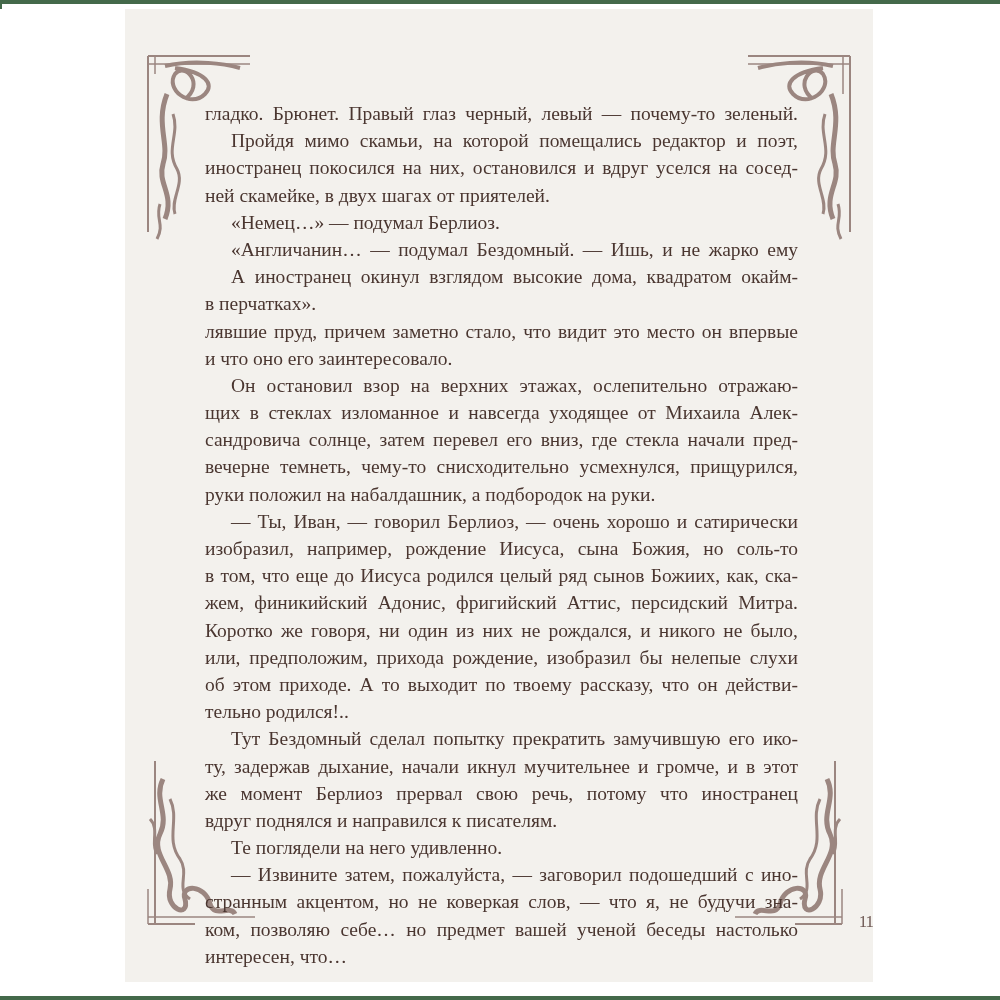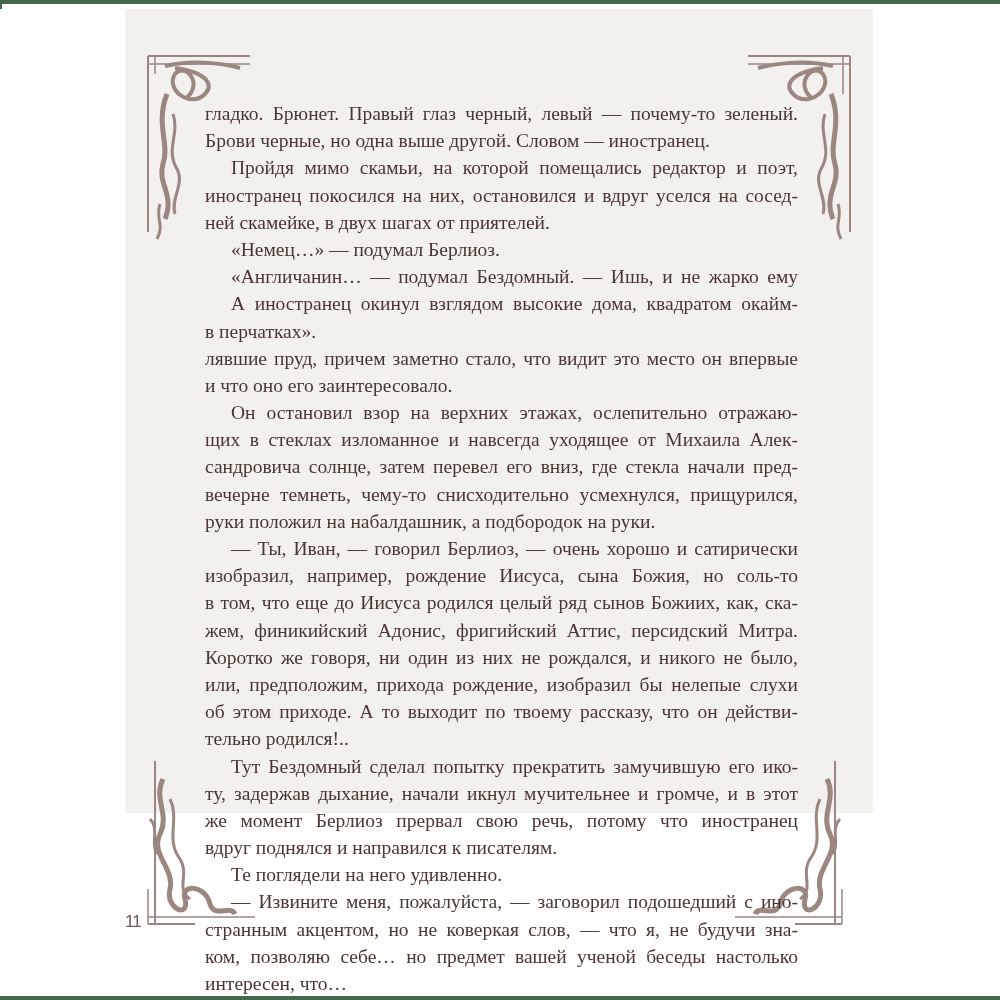--- a/index.html
+++ b/index.html
@@ -5,38 +5,38 @@
   html, body { margin: 0; padding: 0; }
   body {
     width: 1000px; height: 1000px; position: relative; overflow: hidden;
     background: #ffffff;
     font-family: "DejaVu Serif", "Liberation Serif", serif;
   }
   .frame-top { position: absolute; left: 0; top: 0; width: 1000px; height: 4px; background: #44694a; }
   .frame-top-notch { position: absolute; left: 0; top: 0; width: 2px; height: 9px; background: #44694a; }
   .frame-bottom { position: absolute; left: 0; bottom: 0; width: 1000px; height: 4px; background: #44694a; }
   .page {
-    position: absolute; left: 125px; top: 9px; width: 748px; height: 804px;
+    position: absolute; left: 125px; top: 9px; width: 748px; height: 973px;
     background: #f3f1ed;
   }
   .ornament { position: absolute; }
   .ornament svg { display: block; }
   .text-block {
     position: absolute; left: 80px; top: 91px; width: 593px;
     color: #4a3630;
     font-family: "Liberation Serif", "DejaVu Serif", serif;
     font-size: 19.5px;
     line-height: 27.2px;
   }
   .line { white-space: nowrap; display: block; text-align: justify; text-align-last: justify; height: 27.2px; overflow: visible; }
   .line.last { text-align-last: left; }
   .line.indent { padding-left: 26px; }
   .page-number {
-    position: absolute; left: 0; width: 748px; top: 903px; text-align: left;
-    color: #6f5a55; font-family: Liberation Sans, sans-serif; font-size: 17px;
+    position: absolute; left: 0; width: 748px; top: 903px; text-align: right;
+    color: #6f5a55; font-family: Liberation Serif, serif; font-size: 17px;
     letter-spacing: -1px;
   }
 </style>
 </head>
 <body>
 
 <div class="frame-top"></div>
 <div class="frame-top-notch"></div>
 
 <div class="page">
@@ -86,21 +86,20 @@
       <line x1="117" y1="165" x2="70" y2="165" stroke-width="2"></line>
       <line x1="117" y1="158" x2="10" y2="158" stroke-width="1.5"></line>
       <path d="M102 20 C112 40 95 55 105 75 C115 95 90 110 95 130 C100 150 75 160 80 140 C85 125 60 125 55 145 C50 160 35 145 30 155" stroke-width="5"></path>
       <path d="M95 40 C85 60 100 80 85 100 C75 115 90 130 75 140" stroke-width="3"></path>
       <path d="M115 60 C105 70 115 85 108 95" stroke-width="3"></path>
     </svg>
   </div>
 
   <div class="text-block">
     <span class="line">гладко. Брюнет. Правый глаз черный, левый — почему-то зеленый.</span>
-    <span class="line last">Брови черные, но одна выше другой. Словом — иностранец.</span>
     <span class="line indent">Пройдя мимо скамьи, на которой помещались редактор и поэт,</span>
     <span class="line">иностранец покосился на них, остановился и вдруг уселся на сосед-</span>
     <span class="line last">ней скамейке, в двух шагах от приятелей.</span>
     <span class="line indent last">«Немец…» — подумал Берлиоз.</span>
     <span class="line indent">«Англичанин… — подумал Бездомный. — Ишь, и не жарко ему</span>
     <span class="line indent">А иностранец окинул взглядом высокие дома, квадратом окайм-</span>
     <span class="line last">в перчатках».</span>
     <span class="line">лявшие пруд, причем заметно стало, что видит это место он впервые</span>
     <span class="line last">и что оно его заинтересовало.</span>
     <span class="line indent">Он остановил взор на верхних этажах, ослепительно отражаю-</span>
@@ -114,21 +113,21 @@
     <span class="line">жем, финикийский Адонис, фригийский Аттис, персидский Митра.</span>
     <span class="line">Коротко же говоря, ни один из них не рождался, и никого не было,</span>
     <span class="line">или, предположим, прихода рождение, изобразил бы нелепые слухи</span>
     <span class="line">об этом приходе. А то выходит по твоему рассказу, что он действи-</span>
     <span class="line last">тельно родился!..</span>
     <span class="line indent">Тут Бездомный сделал попытку прекратить замучившую его ико-</span>
     <span class="line">ту, задержав дыхание, начали икнул мучительнее и громче, и в этот</span>
     <span class="line">же момент Берлиоз прервал свою речь, потому что иностранец</span>
     <span class="line last">вдруг поднялся и направился к писателям.</span>
     <span class="line indent last">Те поглядели на него удивленно.</span>
-    <span class="line indent">— Извините меня, пожалуйста, — заговорил подошедший с ино-</span>
+    <span class="line indent">— Извините затем, пожалуйста, — заговорил подошедший с ино-</span>
     <span class="line">странным акцентом, но не коверкая слов, — что я, не будучи зна-</span>
     <span class="line">ком, позволяю себе… но предмет вашей ученой беседы настолько</span>
     <span class="line last">интересен, что…</span>
   </div>
 
   <div class="page-number">11</div>
 </div>
 
 <div class="frame-bottom"></div>
 

